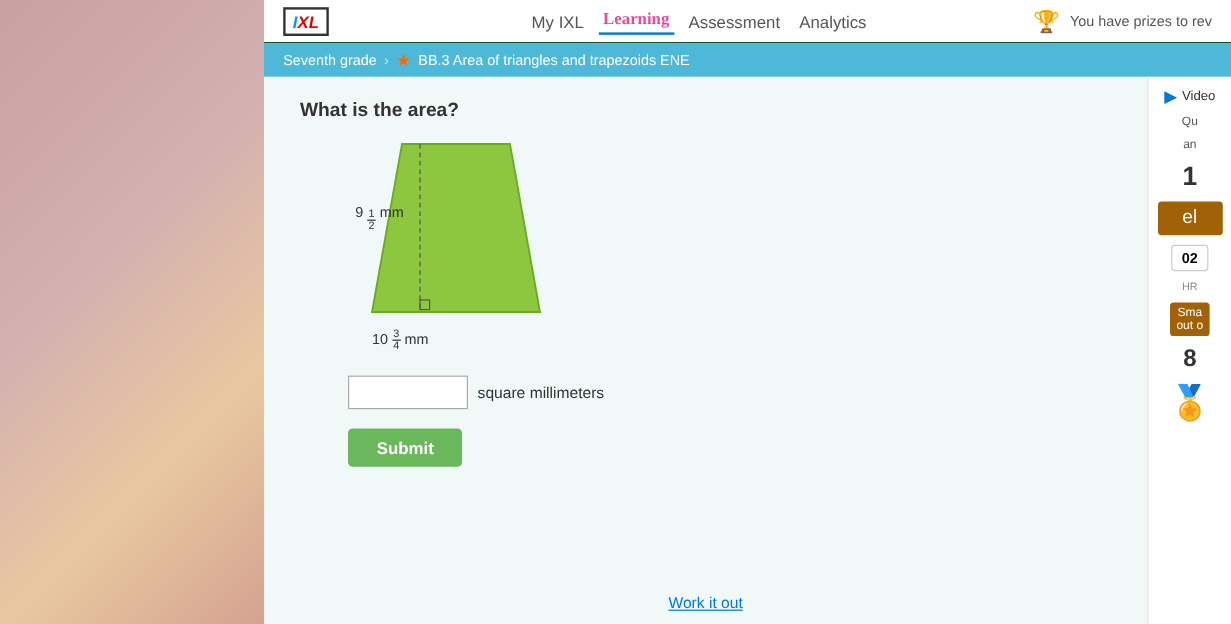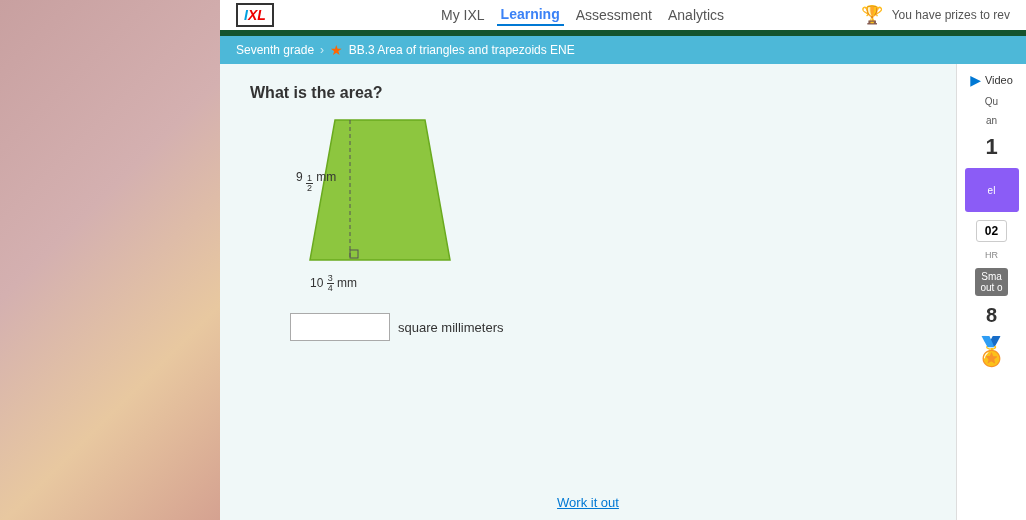--- a/index.html
+++ b/index.html
@@ -33,21 +33,21 @@
       z-index: 1;
     }
 
     
     .top-nav {
       background: #fff;
       height: 36px;
       display: flex;
       align-items: center;
       padding: 0 16px;
-      border-bottom: 6px solid #14532d;
+      border-bottom: 1px solid #14532d;
       position: relative;
     }
 
     .logo-container {
       display: flex;
       align-items: center;
       margin-right: 30px;
     }
 
     .logo-box {
@@ -79,23 +79,24 @@
 
     .nav-link {
       font-size: 14px;
       color: #555;
       cursor: pointer;
       text-decoration: none;
       padding: 2px 4px;
     }
 
     .nav-link.active {
-      color: #3b82f6;
+      color: #ec4899;
       font-weight: bold;
       border-bottom: 2px solid #0078d4;
+      font-family: Liberation Serif, serif;
     }
 
     .nav-right {
       display: flex;
       align-items: center;
       gap: 8px;
       font-size: 12px;
       color: #555;
     }
 
@@ -266,47 +267,47 @@
     }
 
     .sidebar-score {
       font-size: 22px;
       font-weight: bold;
       color: #333;
     }
 
     .sidebar-blue-bar {
       width: 54px;
-      height: 44px;
-      background: #8b5cf6;
+      height: 28px;
+      background: #a16207;
       border-radius: 3px;
       display: flex;
       align-items: center;
       justify-content: center;
-      font-size: 10px;
+      font-size: 16px;
       color: #fff;
     }
 
     .question-number-badge {
       background: #fff;
       border: 1px solid #ccc;
       border-radius: 3px;
       padding: 3px 8px;
       font-size: 12px;
       font-weight: bold;
       color: #000000;
     }
 
     .hr-label {
       font-size: 9px;
       color: #888;
     }
 
     .smartscore-badge {
-      background: #737373;
+      background: #a16207;
       color: #fff;
       font-size: 10px;
       padding: 3px 5px;
       border-radius: 3px;
       text-align: center;
     }
 
     .score-number {
       font-size: 20px;
       font-weight: bold;
@@ -384,20 +385,21 @@
             </span> mm</div>
       </div>
 
       
       <div class="answer-area">
         <input class="answer-input" type="text" placeholder="" style="">
         <span class="answer-unit">square millimeters</span>
       </div>
 
       
+      <button class="submit-btn">Submit</button>
 
       
       <div class="work-it-out">Work it out</div>
 
     </div>
 
     <div class="right-sidebar">
       <div class="video-btn">
         <span class="play-icon">▶</span>
         <span>Video</span>

